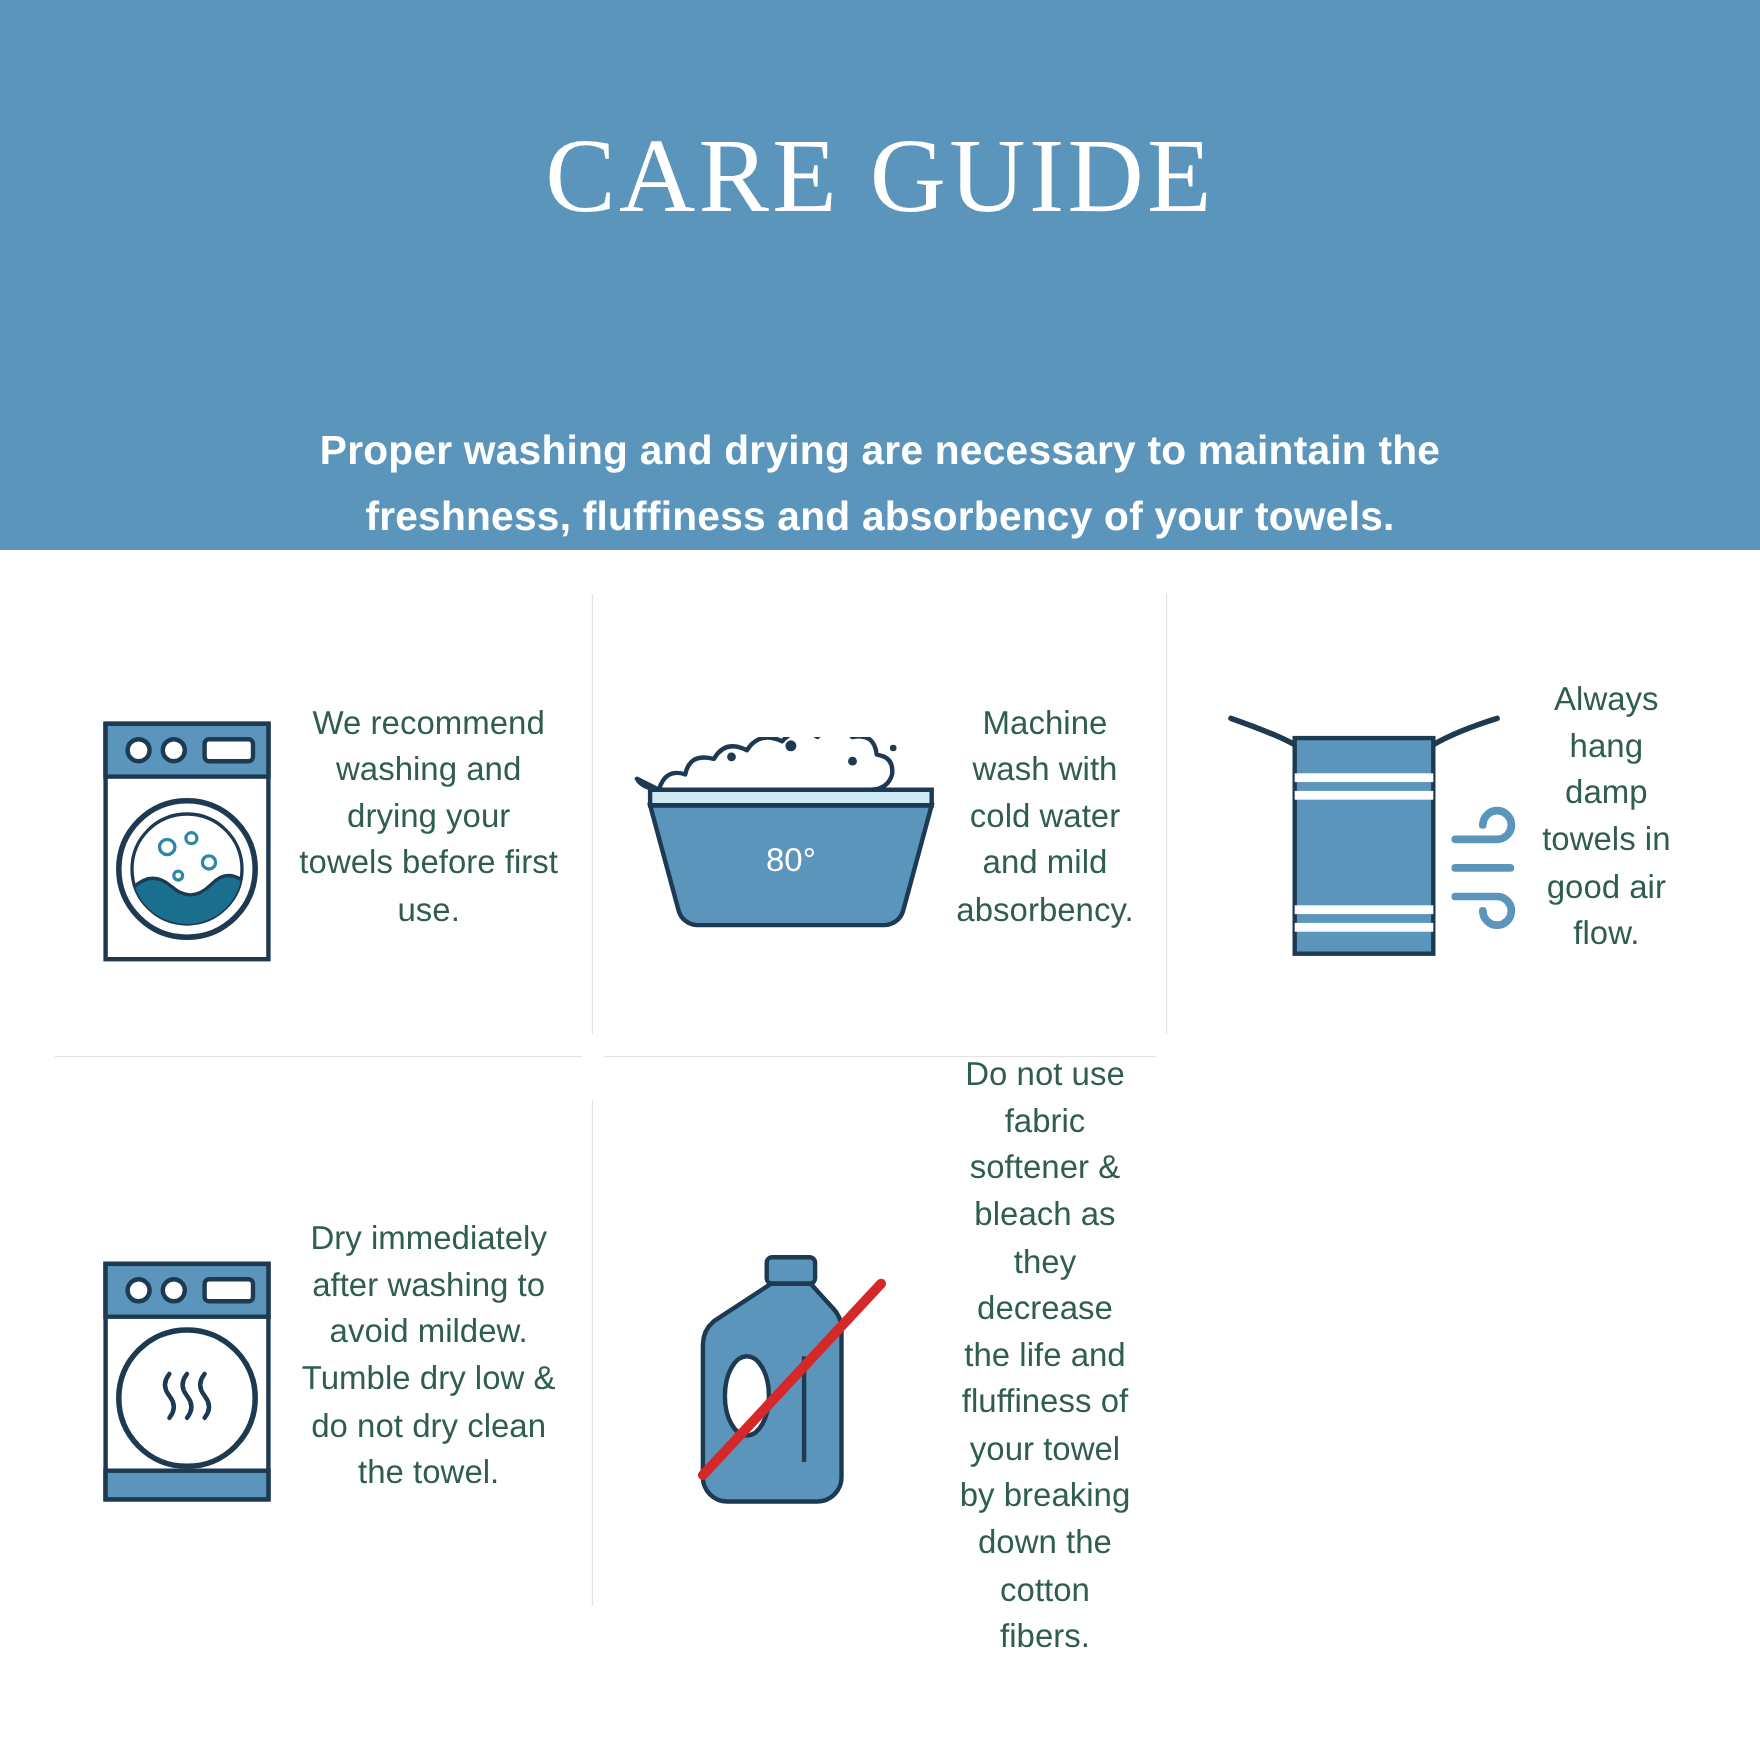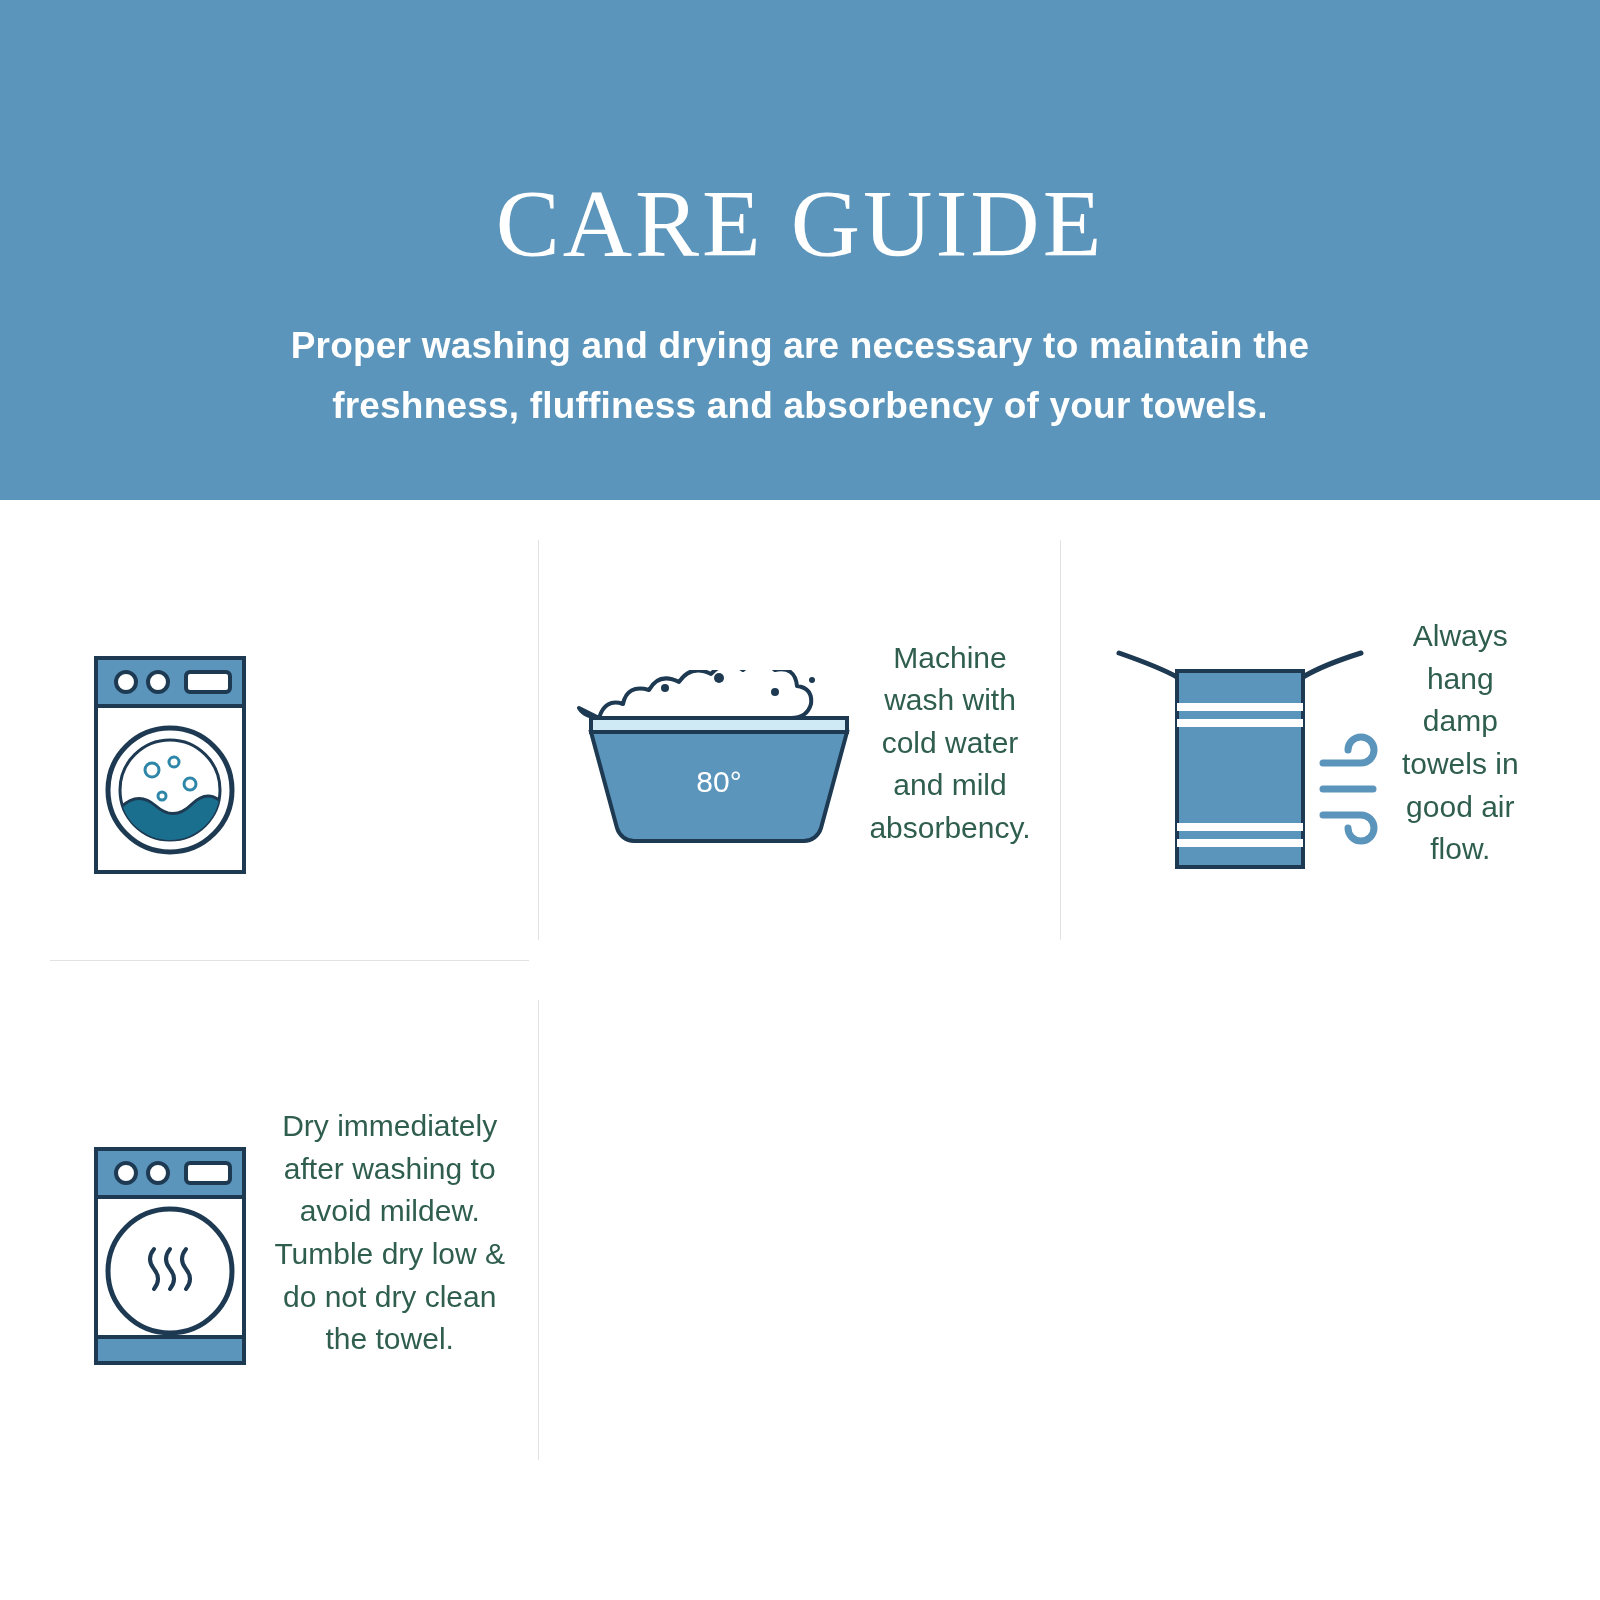--- a/index.html
+++ b/index.html
@@ -12,21 +12,21 @@
   .page { position: relative; width: 1600px; height: 1600px; background:#ffffff; }
 
   
   .header {
     width: 1600px;
     height: 500px;
     background: #5b95bb;
     display: flex;
     flex-direction: column;
     align-items: center;
-    justify-content: center;
+    justify-content: space-between;
     padding-top: 112px;
   }
   .header-title {
     font-family: "Liberation Serif", serif;
     color: #ffffff;
     font-size: 96px;
     letter-spacing: 3px;
     font-weight: 400;
     line-height: 1.0;
     text-align: center;
@@ -126,20 +126,21 @@
           <g clip-path="url(#drum1)">
             <path d="M50 158 q18 -18 36 -2 q18 16 36 -2 q16 -16 32 0 v48 h-104 z" fill="#1b6f8e"></path>
             <path d="M50 158 q18 -18 36 -2 q18 16 36 -2 q16 -16 32 0" fill="none" stroke="#1d3a52" stroke-width="3"></path>
           </g>
           <circle cx="82" cy="120" r="7" fill="#ffffff" stroke="#2e86a8" stroke-width="3"></circle>
           <circle cx="104" cy="112" r="5" fill="#ffffff" stroke="#2e86a8" stroke-width="3"></circle>
           <circle cx="120" cy="134" r="6" fill="#ffffff" stroke="#2e86a8" stroke-width="3"></circle>
           <circle cx="92" cy="146" r="4" fill="#ffffff" stroke="#2e86a8" stroke-width="3"></circle>
         </svg>
       </div>
+      <div class="caption">We recommend washing and drying your towels before first use.</div>
     </div>
 
     <div class="cell vdiv-right">
       <div class="icon-wrap">
         <svg width="300" height="190" viewBox="0 0 300 190">
           <path d="M22 62 h256 l-26 96 a18 18 0 0 1 -17 13 h-170 a18 18 0 0 1 -17 -13 z" fill="#5b95bb" stroke="#1d3a52" stroke-width="4"></path>
           <path d="M22 62 h256 v-14 h-256 z" fill="#cfeaf4" stroke="#1d3a52" stroke-width="4"></path>
           <path d="M30 48 q6 -20 24 -14 q4 -20 26 -14 q10 -18 30 -8 q12 -18 32 -8 q14 -16 32 -4 q16 -14 32 0 q20 -4 22 16 q16 2 14 18 q-4 14 -20 14 h-188 q-18 0 -24 -10 z" fill="#ffffff" stroke="#1d3a52" stroke-width="4" stroke-linejoin="round"></path>
           <circle cx="96" cy="18" r="4" fill="#1d3a52"></circle>
           <circle cx="150" cy="8" r="5" fill="#1d3a52"></circle>
@@ -183,15 +184,27 @@
             <path d="M84 148 q8 -10 0 -20 q-8 -10 0 -20"></path>
             <path d="M100 148 q8 -10 0 -20 q-8 -10 0 -20"></path>
             <path d="M116 148 q8 -10 0 -20 q-8 -10 0 -20"></path>
           </g>
         </svg>
       </div>
       <div class="caption">Dry immediately after washing to avoid mildew. Tumble dry low &amp; do not dry clean the towel.</div>
     </div>
 
 
+    <div class="cell row2 hdiv-top">
+      <div class="icon-wrap">
+        <svg width="300" height="230" viewBox="0 0 300 230">
+          <rect x="128" y="2" width="44" height="24" rx="5" fill="#5b95bb" stroke="#1d3a52" stroke-width="4"></rect>
+          <path d="M132 26 h36 l20 22 a28 28 0 0 1 8 20 v134 a22 22 0 0 1 -22 22 h-82 a22 22 0 0 1 -22 -22 v-120 a28 28 0 0 1 10 -22 z" fill="#5b95bb" stroke="#1d3a52" stroke-width="4" stroke-linejoin="round"></path>
+          <ellipse cx="110" cy="128" rx="20" ry="36" fill="#ffffff" stroke="#1d3a52" stroke-width="4"></ellipse>
+          <path d="M162 92 v96" fill="none" stroke="#1d3a52" stroke-width="4"></path>
+          <line x1="70" y1="200" x2="232" y2="26" stroke="#d62828" stroke-width="9" stroke-linecap="round"></line>
+        </svg>
+      </div>
+      <div class="caption">Do not use fabric softener &amp; bleach as they decrease the life and fluffiness of your towel by breaking down the cotton fibers.</div>
+    </div>
 
   </div>
 </div>
 
 </body></html>

